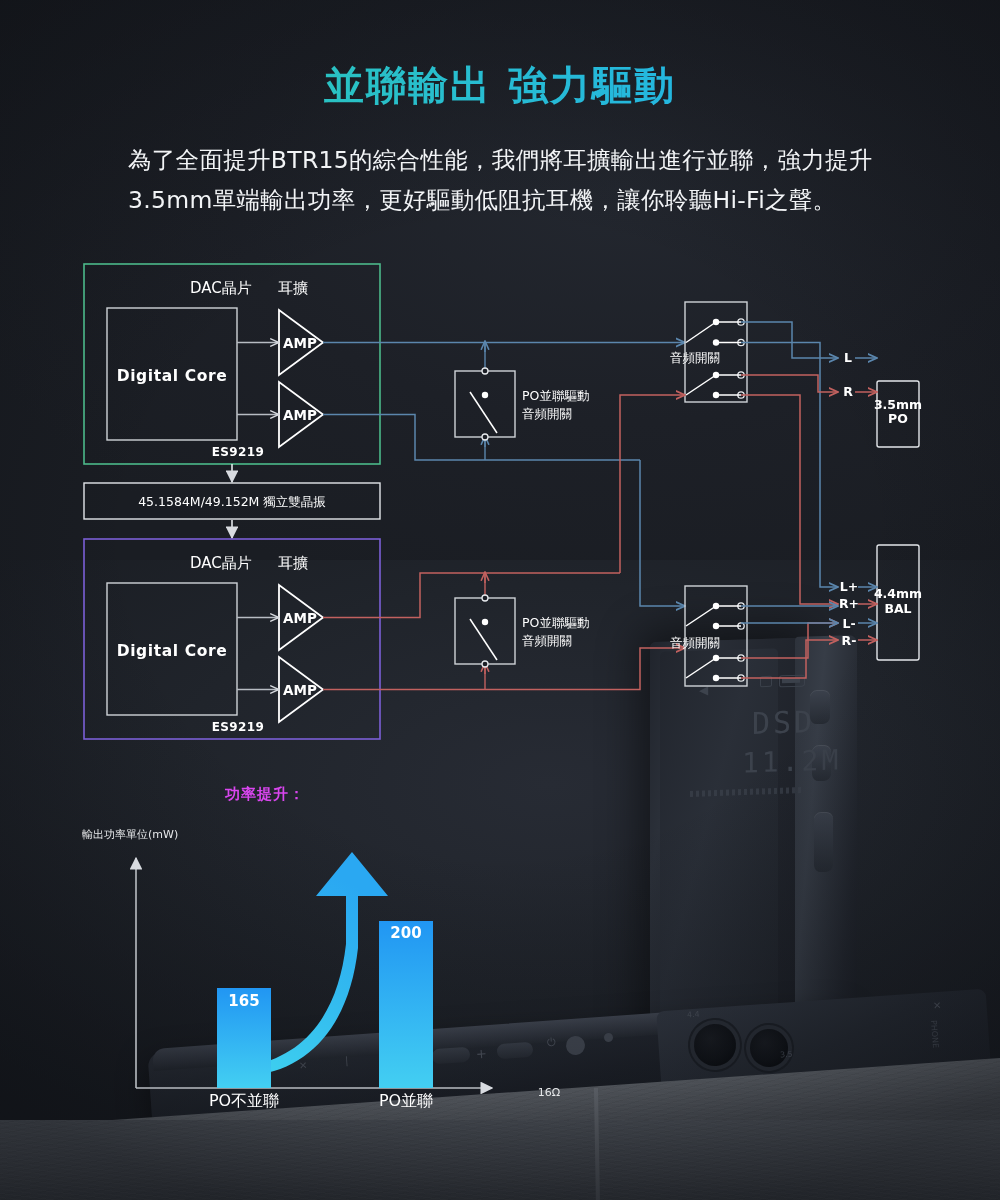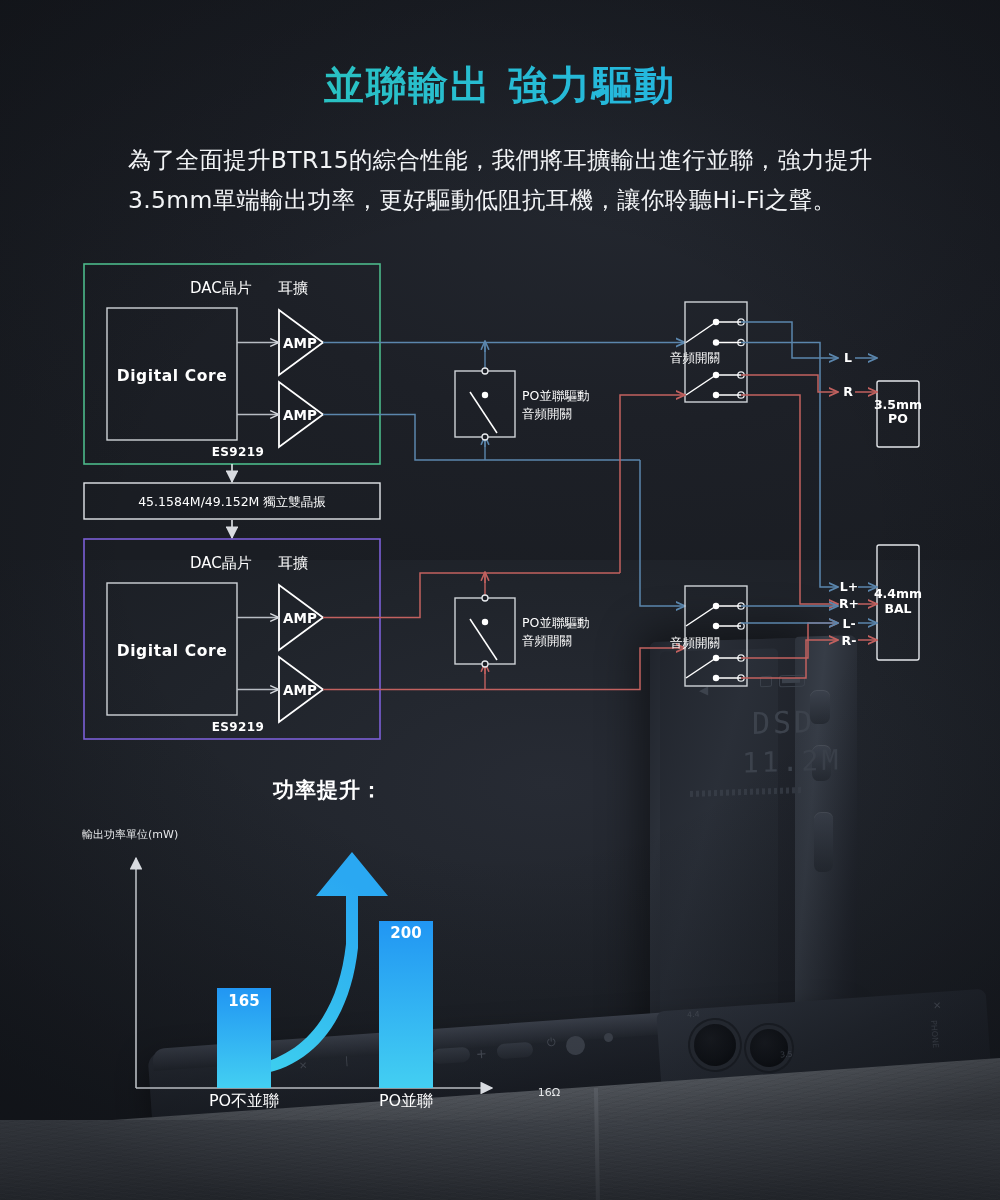--- a/index.html
+++ b/index.html
@@ -162,23 +162,22 @@
   .t-axis  { font-size:11px; fill:#e6e8ea; }
   .t-cat   { font-size:16px; fill:#ffffff; }
   .t-val   { font-size:15px; font-weight:700; fill:#ffffff; }
   .t-ohm   { font-size:11px; fill:#e6e8ea; }
 
   .pct-wrap {
     position:absolute; left:225px; top:748px; width:320px; height:60px;
     display:flex; align-items:flex-end;
   }
   .pct-lbl {
-    color:#ffffff; font-size:21px; font-weight:700; letter-spacing:1px;
+    color:#d946ef; font-size:15px; font-weight:700; letter-spacing:1px;
     padding-bottom:4px;
-    margin-left:48px;
   }
   .pct-num {
     font-size:52px; font-weight:700; line-height:.95;
     background: linear-gradient(180deg,#3fc4f5 0%,#1f9ae8 100%);
     -webkit-background-clip:text; background-clip:text; color:transparent;
     letter-spacing:-1px;
   }
 </style>
 </head>
 <body>

